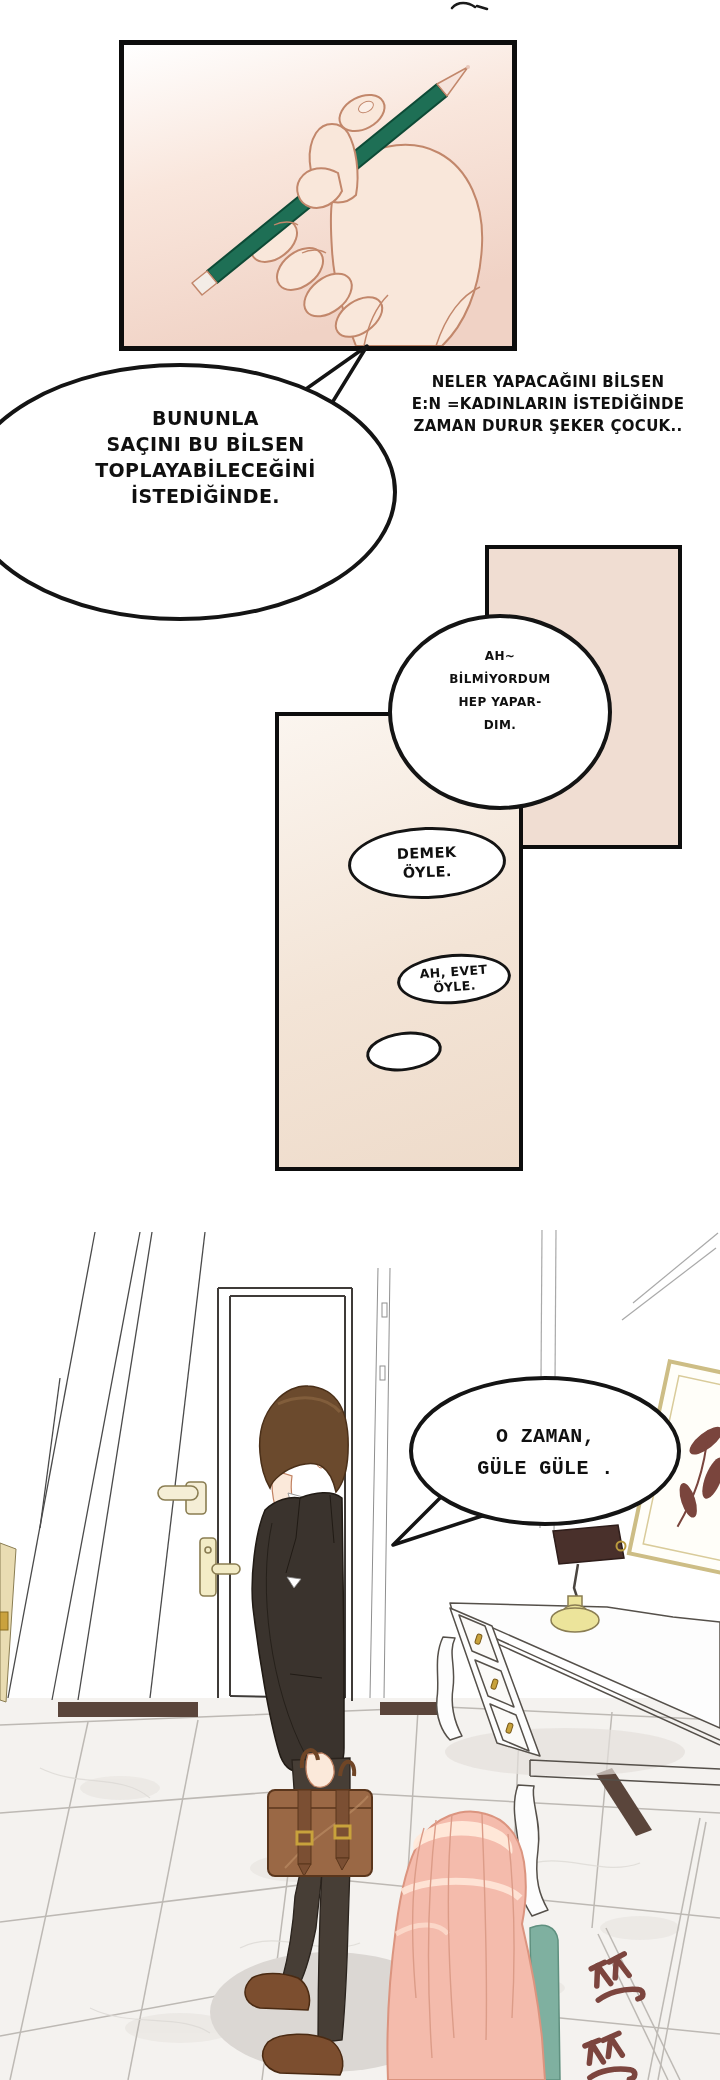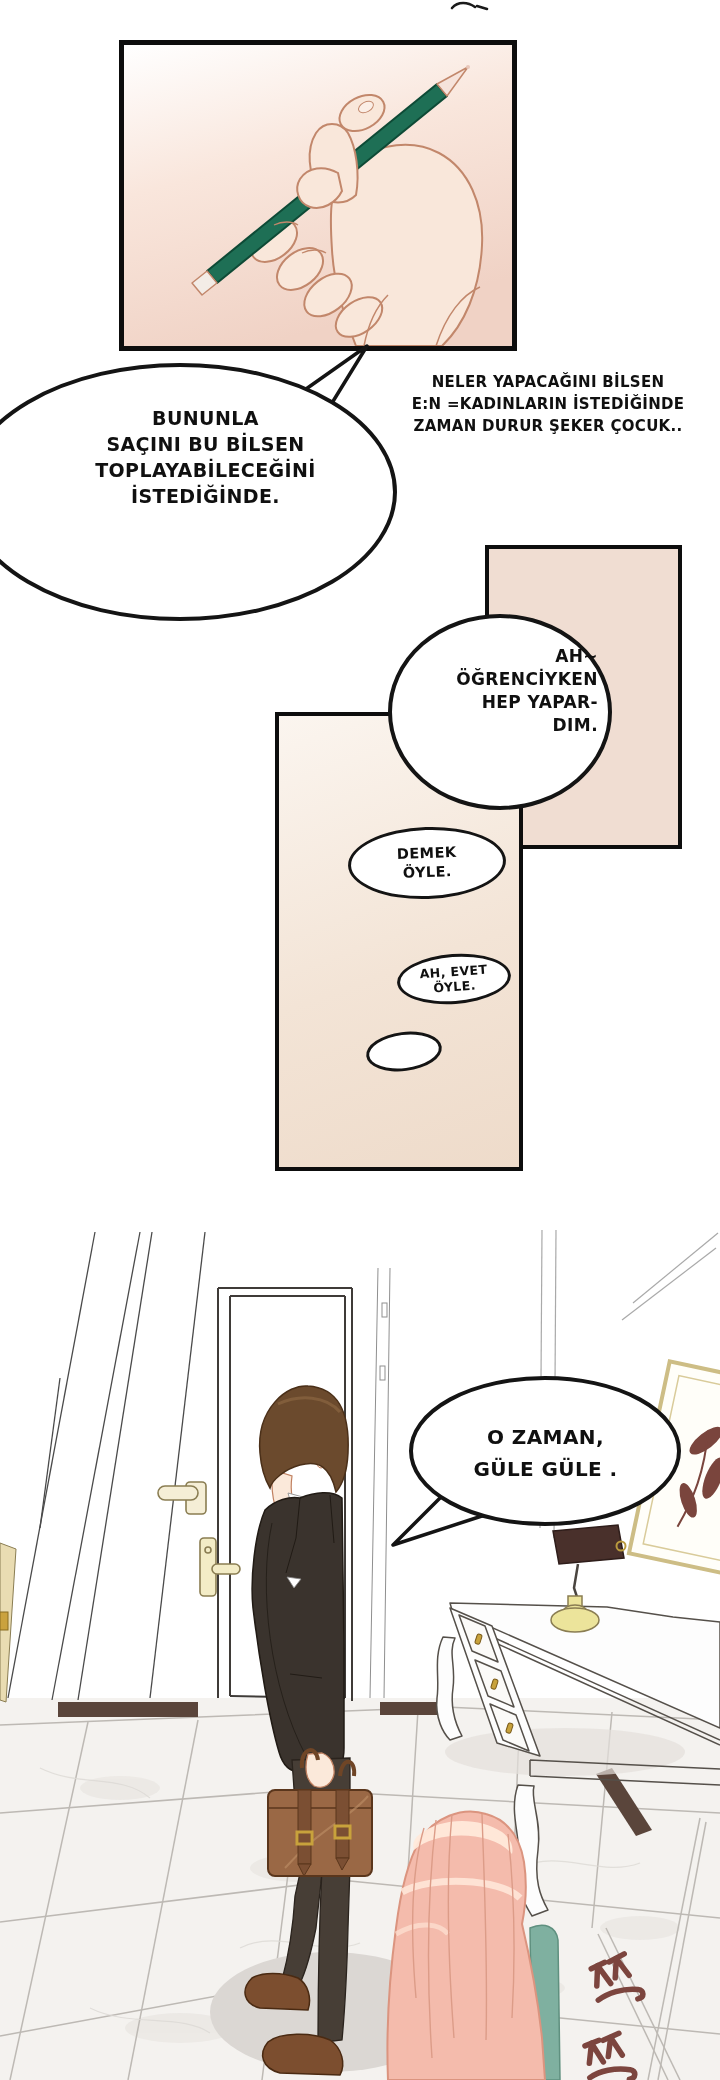--- a/index.html
+++ b/index.html
@@ -73,23 +73,23 @@
     <div class="ln">E:N =KADINLARIN İSTEDİĞİNDE</div>
     <div class="ln">ZAMAN DURUR ŞEKER ÇOCUK..</div>
   </div>
 
   <div class="abs rectpanel" style="left:485px;top:545px;width:197px;height:304px;background:#f0ddd2;"></div>
   <div class="abs rectpanel" style="left:275px;top:712px;width:248px;height:459px;background:linear-gradient(160deg,#fbf5ef 0%,#f3e4d6 55%,#eedbca 100%);"></div>
 
   <svg class="abs" style="left:385px;top:610px;" width="230" height="205">
     <ellipse cx="115" cy="102" rx="110" ry="96" fill="#ffffff" stroke="#141414" stroke-width="4"></ellipse>
   </svg>
-  <div class="abs btext" style="left:382px;top:645px;width:216px;font-size:17px;line-height:23px;text-align:right;">
+  <div class="abs btext" style="left:392px;top:645px;width:216px;font-size:12px;line-height:23px;">
     <div class="ln">AH~</div>
-    <div class="ln">ÖĞRENCİYKEN</div>
+    <div class="ln">BİLMİYORDUM</div>
     <div class="ln">HEP YAPAR-</div>
     <div class="ln">DIM.</div>
   </div>
 
   <div class="abs ebubble btext" style="left:348px;top:827px;width:152px;height:66px;font-size:14.5px;line-height:19px;border-width:3.5px;transform:rotate(-2deg);">
     <div class="ln">DEMEK</div>
     <div class="ln">ÖYLE.</div>
   </div>
 
   <div class="abs ebubble btext" style="left:397px;top:954px;width:108px;height:44px;font-size:12.5px;line-height:15px;transform:rotate(-4deg);">
@@ -302,18 +302,18 @@
         <path d="M27,2 L20,20 M27,2 L34,22"></path>
         <path d="M-3,36 C8,32 24,32 38,38 C44,41 42,48 35,47"></path>
       </g>
     </g>
   </svg>
 
   <svg class="abs" style="left:385px;top:1373px;" width="312" height="190">
     <polygon points="60,120 8,172 100,142" fill="#ffffff" stroke="#141414" stroke-width="3.5" stroke-linejoin="round"></polygon>
     <ellipse cx="160" cy="78" rx="134" ry="73" fill="#ffffff" stroke="#141414" stroke-width="4"></ellipse>
   </svg>
-  <div class="abs btext" style="left:428px;top:1421px;width:235px;font-size:20px;line-height:32px;">
+  <div class="abs btext" style="left:428px;top:1421px;width:235px;font-size:20px;line-height:32px;font-family:Liberation Mono, monospace;">
     <div class="ln">O ZAMAN,</div>
     <div class="ln">GÜLE GÜLE .</div>
   </div>
 
 </div>
 
 </body></html>

